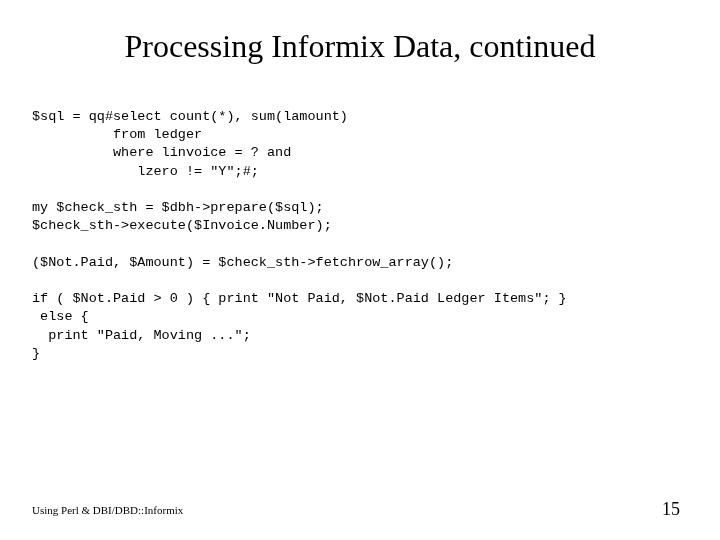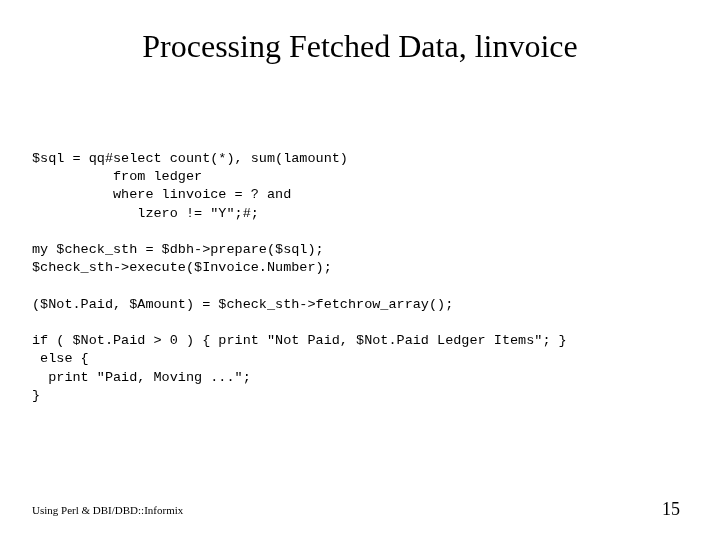--- a/index.html
+++ b/index.html
@@ -29,42 +29,41 @@
   }
   .code {
     position: absolute;
     top: 108px;
     left: 32px;
     right: 32px;
     font-family: "Courier New", Courier, monospace;
     font-size: 13.5px;
     line-height: 1.35;
     white-space: pre;
-    margin-top: 42px;
   }
   .footer {
     position: absolute;
     bottom: 24px;
     left: 32px;
     font-size: 11px;
     margin-top: 36px;
   }
   .pagenum {
     position: absolute;
     bottom: 20px;
     right: 40px;
     font-size: 18px;
     margin-left: 32px;
   }
 </style>
 </head>
 <body>
 
 <div class="slide">
-  <div class="title">Processing Fetched Data, linvoice</div>
+  <div class="title">Processing Informix Data, continued</div>
   <div class="code">$sql = qq#select count(*), sum(lamount)
           from ledger
           where linvoice = ? and
              lzero != "Y";#;
 
 my $check_sth = $dbh-&gt;prepare($sql);
 $check_sth-&gt;execute($Invoice.Number);
 
 ($Not.Paid, $Amount) = $check_sth-&gt;fetchrow_array();
 

